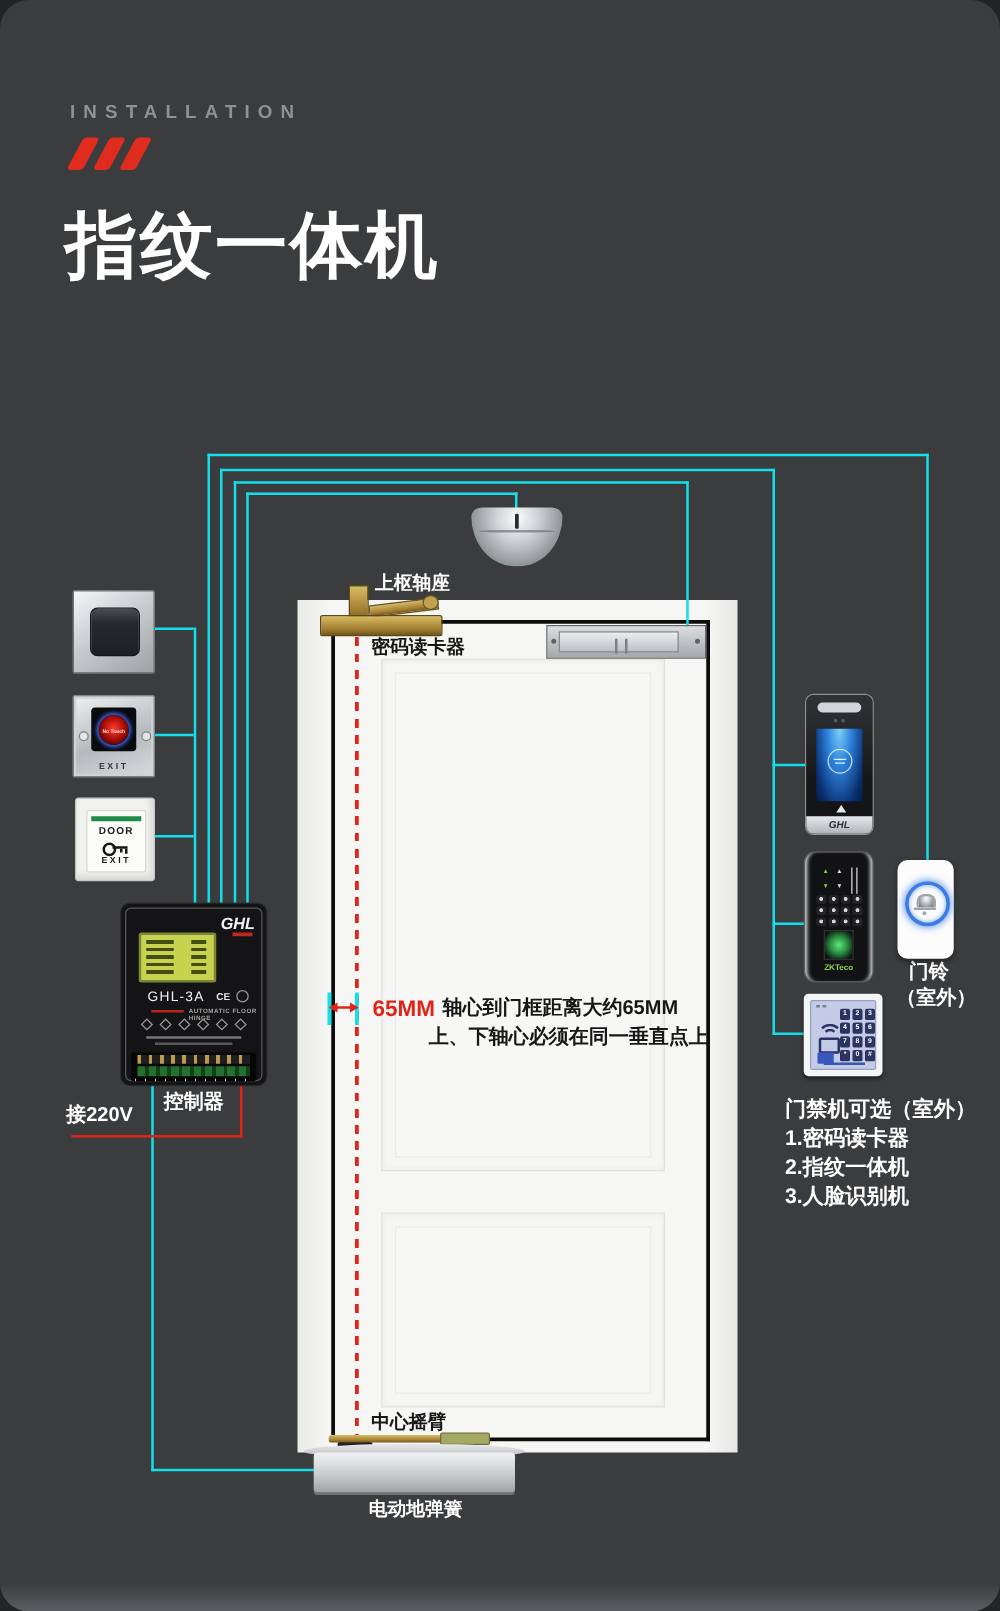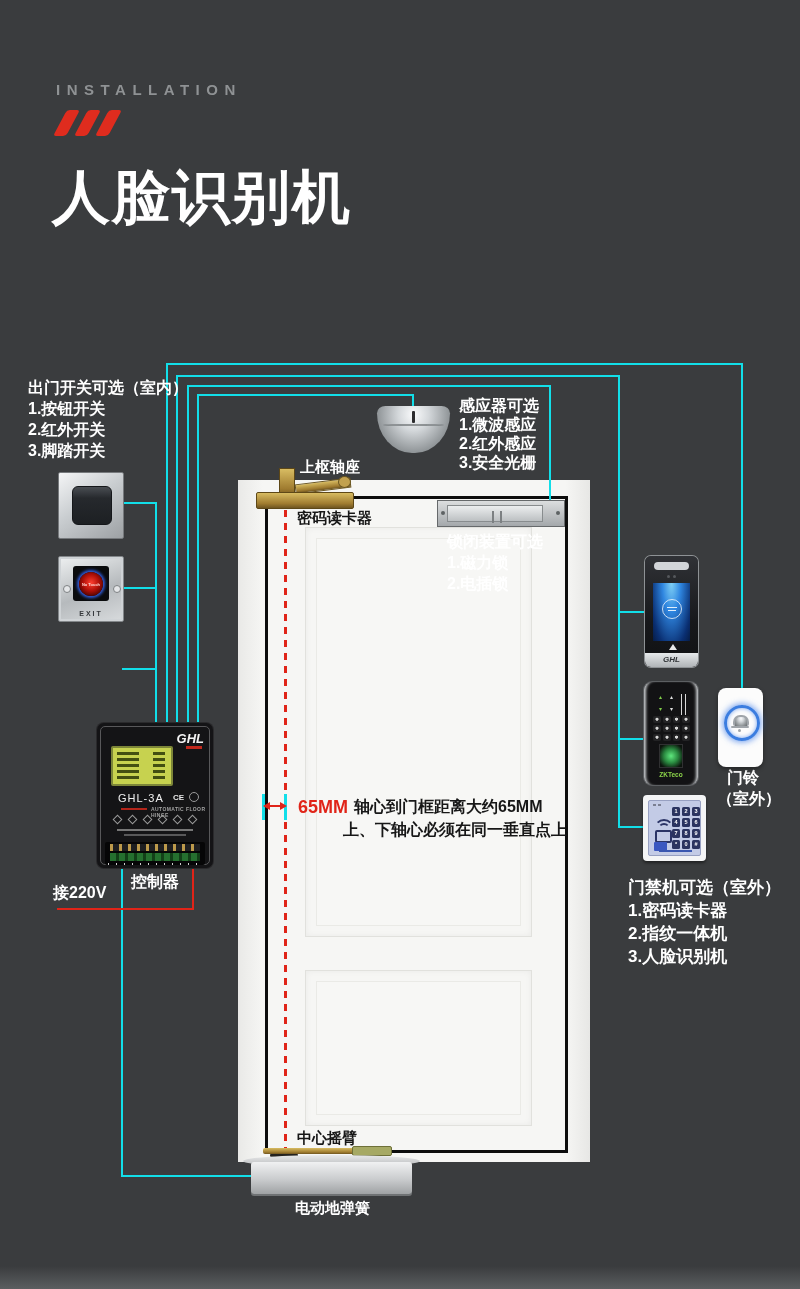--- a/index.html
+++ b/index.html
@@ -1,17 +1,17 @@
 <!DOCTYPE html>
 <html><head>
 <meta charset="utf-8">
 <style>
   html,body{margin:0;padding:0;background:#232425;}
   #canvas{position:relative;width:800px;height:1289px;background:#3a3c3e;overflow:hidden;
-    font-family:"Liberation Sans","DejaVu Sans",sans-serif;}
+    font-family:"Liberation Sans","DejaVu Sans",sans-serif;border-radius:23px;}
   i.wr,i.rd,i.shape{display:block;position:absolute;}
   i.wr{background:#12dfe9;}
   i.rd{background:#e02418;}
   .txt{position:absolute;font-weight:bold;color:#fff;white-space:nowrap;line-height:1;}
   .dk{color:#171717;}
   .opt{position:absolute;font-weight:bold;color:#fff;}
   .opt div{white-space:nowrap;}
   
   .eyebrow{letter-spacing:6.5px;font-size:15px;color:#8f9294;font-weight:bold;}
   .slash{position:absolute;width:13px;height:26px;background:#df2c1e;border-radius:3px;transform:skewX(-28deg);}
@@ -144,21 +144,21 @@
 </style>
 </head>
 <body>
 
 <div id="canvas">
 
   <div class="txt eyebrow" style="left:56px;top:82px;">INSTALLATION</div>
   <i class="slash" style="left:60px;top:110px;"></i>
   <i class="slash" style="left:81px;top:110px;"></i>
   <i class="slash" style="left:102px;top:110px;"></i>
-  <div class="txt title" style="left:52px;top:168px;">人脸识别机</div>
+  <div class="txt title" style="left:52px;top:168px;">指纹一体机</div>
 
   <div class="door"></div>
   <i class="frame" style="left:265px;top:496px;width:303px;height:3px;"></i>
   <i class="frame" style="left:265px;top:496px;width:3px;height:657px;"></i>
   <i class="frame" style="left:565px;top:496px;width:3px;height:657px;"></i>
   <i class="frame" style="left:265px;top:1150px;width:303px;height:3px;"></i>
   <div class="panel" style="left:305px;top:527px;width:225px;height:408px;">
       <i></i>
     </div>
   <div class="panel" style="left:305px;top:970px;width:225px;height:154px;">
@@ -193,37 +193,20 @@
   <i class="dash" style="left:284px;top:497px;height:657px;"></i>
   <i class="wr" style="left:262px;top:794px;width:3px;height:26px;"></i>
   <i class="wr" style="left:284px;top:794px;width:3px;height:26px;"></i>
   <i class="rd" style="left:266px;top:805px;width:18px;height:2px;"></i>
   <i class="arrowL" style="left:263px;top:802px;"></i>
   <i class="arrowR" style="left:280px;top:802px;"></i>
   <div class="txt" style="left:298px;top:798px;font-size:18px;color:#e02418;">65MM</div>
   <div class="txt dk" style="left:354px;top:799px;font-size:16px;">轴心到门框距离大约65MM</div>
   <div class="txt dk" style="left:343px;top:822px;font-size:16px;">上、下轴心必须在同一垂直点上</div>
 
-  <div class="opt" style="left:28px;top:377px;font-size:16px;line-height:21px;">
-    <div>出门开关可选（室内）</div>
-    <div>1.按钮开关</div>
-    <div>2.红外开关</div>
-    <div>3.脚踏开关</div>
-  </div>
-  <div class="opt" style="left:459px;top:396px;font-size:16px;line-height:19px;">
-    <div>感应器可选</div>
-    <div>1.微波感应</div>
-    <div>2.红外感应</div>
-    <div>3.安全光栅</div>
-  </div>
-  <div class="opt dk" style="left:447px;top:531px;font-size:16px;line-height:21px;">
-    <div>锁闭装置可选</div>
-    <div>1.磁力锁</div>
-    <div>2.电插锁</div>
-  </div>
   <div class="opt" style="left:628px;top:876px;font-size:17px;line-height:23px;">
     <div>门禁机可选（室外）</div>
     <div>1.密码读卡器</div>
     <div>2.指纹一体机</div>
     <div>3.人脸识别机</div>
   </div>
 
   <div class="txt" style="left:300px;top:459px;font-size:15px;">上枢轴座</div>
   <div class="txt dk" style="left:297px;top:510px;font-size:15px;">密码读卡器</div>
   <div class="txt" style="left:131px;top:874px;font-size:16px;">控制器</div>
@@ -238,20 +221,33 @@
   </div>
   <div class="sw2">
     <div class="win">
       <div class="glow">
         <span class="nt">No Touch</span>
       </div>
     </div>
     <i class="screw shape" style="left:4px;top:28px;"></i>
     <i class="screw shape" style="left:54px;top:28px;"></i>
     <div class="exit">EXIT</div>
+  </div>
+  <div class="sw3">
+    <div class="pan">
+      <i class="stripe shape"></i>
+      <div class="t1">DOOR</div>
+      <div class="key-ic">
+        <i class="bow shape"></i>
+          <i class="stem shape"></i>
+          <i class="th1 shape"></i>
+          <i class="th2 shape"></i>
+      </div>
+      <div class="t2">EXIT</div>
+    </div>
   </div>
 
   <div class="ctl">
     <div class="inner"></div>
     <div class="logo">GHL</div>
     <i class="logored shape"></i>
     <div class="lcd">
       <i style="left:4px;width:22px;"></i>
         <i style="right:6px;width:12px;"></i>
     </div>

